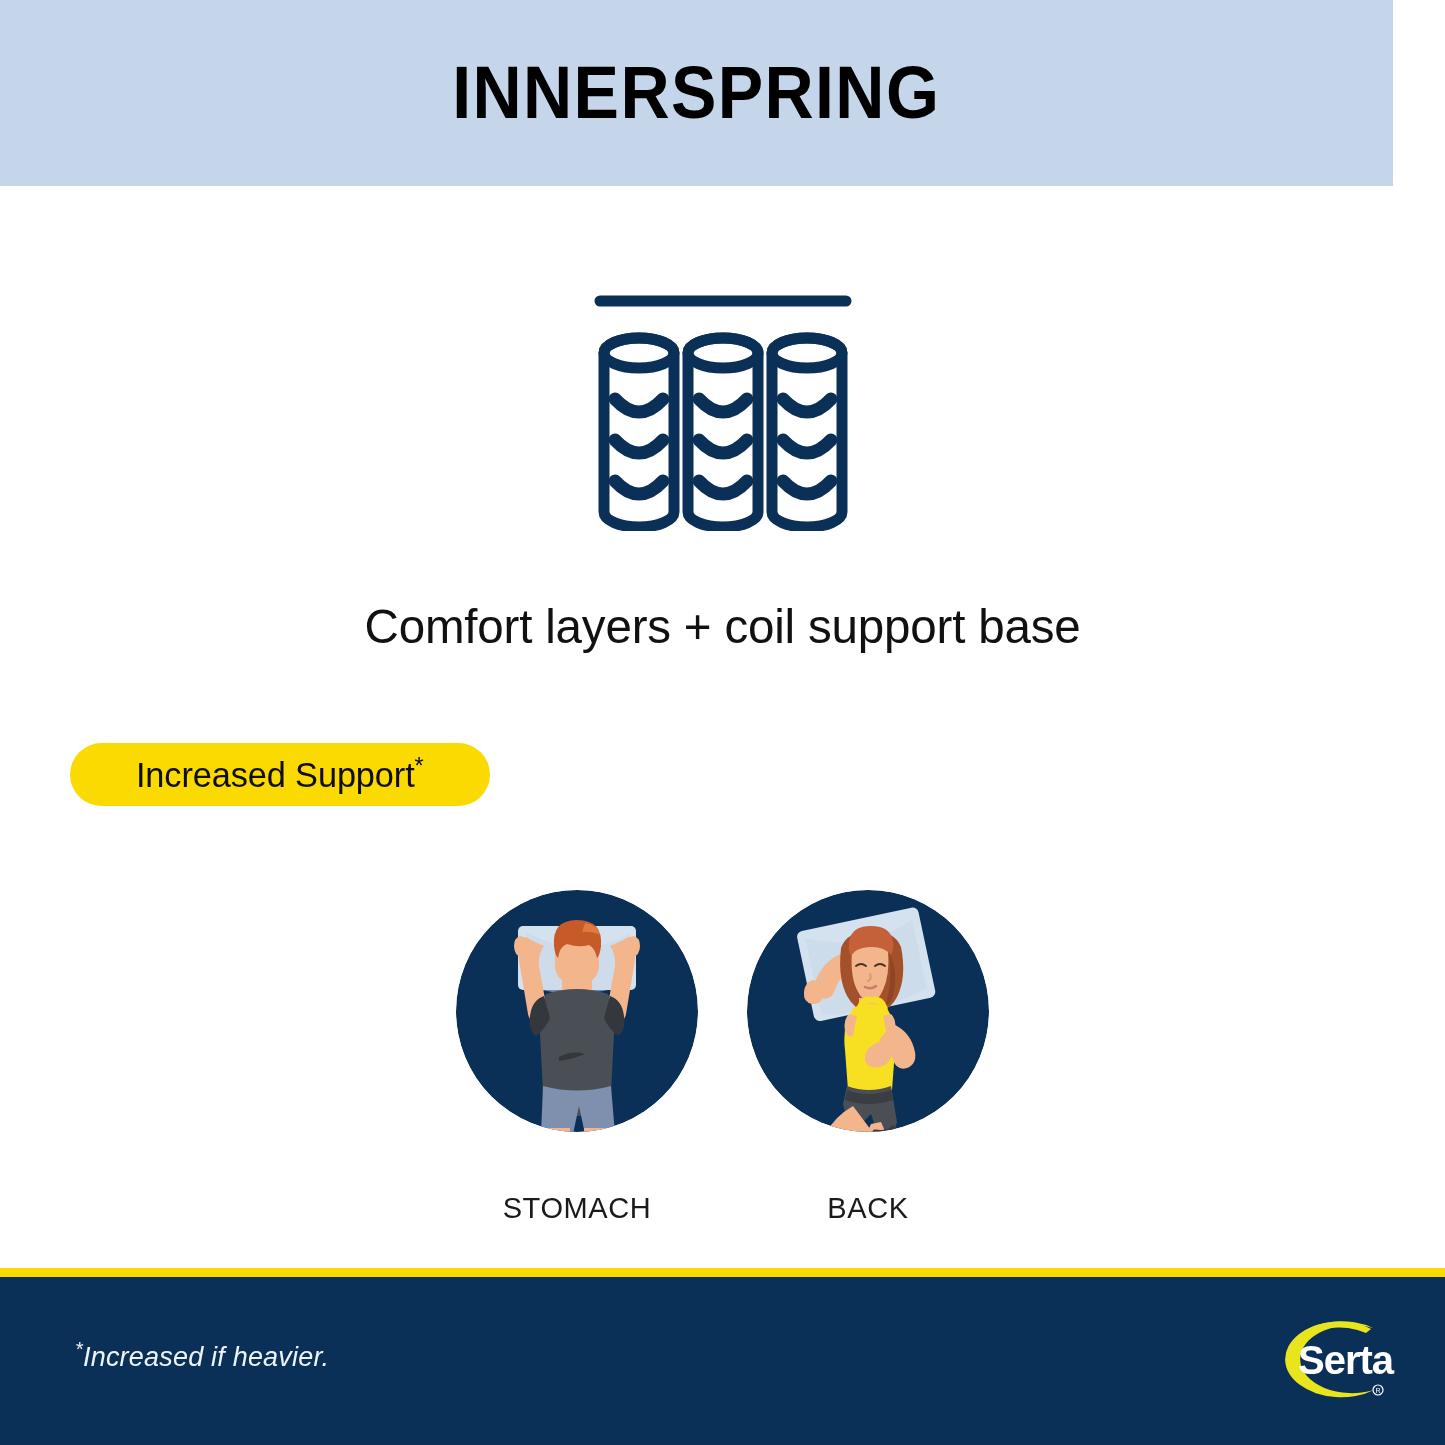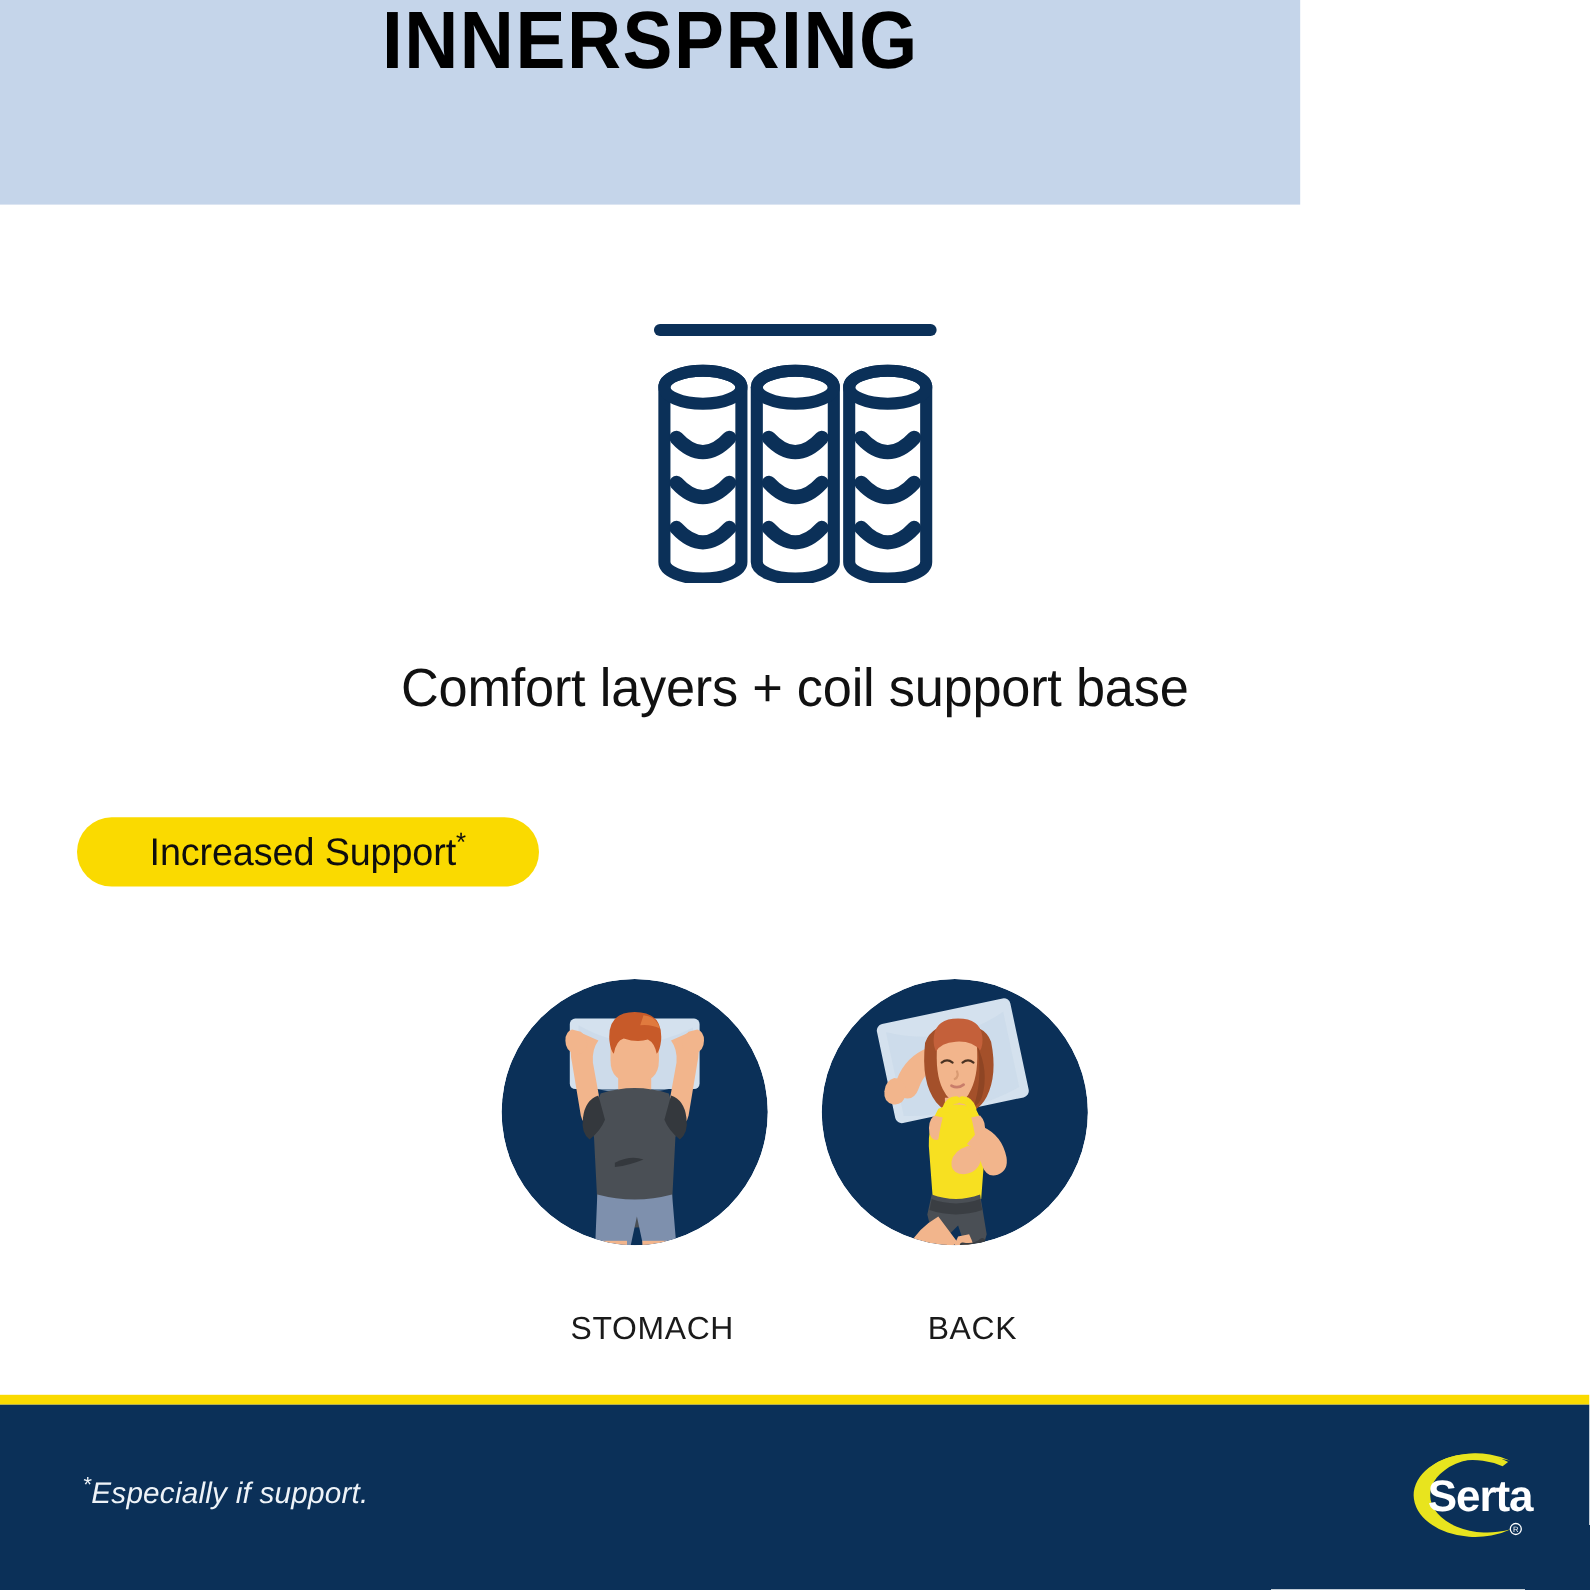--- a/index.html
+++ b/index.html
@@ -8,23 +8,23 @@
   body {
     width:1445px; height:1445px;
     font-family:"Liberation Sans", sans-serif;
     position:relative;
     overflow:hidden;
   }
 
   
   .header-band{
     position:absolute; left:0; top:0;
-    width:1182px; height:186px;
+    width:1393px; height:186px;
     background:#c5d5ea;
-    display:flex; align-items:flex-start; justify-content:center;
+    display:flex; align-items:center; justify-content:center;
   }
   .page-title{
     font-family:"Liberation Sans Narrow","Liberation Sans",sans-serif;
     font-size:74px;
     font-weight:700;
     letter-spacing:1.5px;
     color:#000000;
     transform:scaleX(0.92);
     line-height:1;
     white-space:nowrap;
@@ -90,21 +90,21 @@
   }
   .sleeper{
     position:absolute;
     width:242px; height:242px;
   }
   .sleeper-stomach{ left:456px; top:10px; }
   .sleeper-back{ left:747px; top:10px; }
   .sleeper svg{ display:block; border-radius:50%; }
 
   .sleeper-labels{
-    position:absolute; left:16px; top:1192px;
+    position:absolute; left:0; top:1192px;
     width:1174px; height:40px;
   }
   .sleeper-label{
     position:absolute;
     text-align:center;
     font-family:"Liberation Sans","Liberation Sans",sans-serif;
     font-size:29px;
     font-weight:400;
     letter-spacing:0.6px;
     color:#1a1a1a;
@@ -304,21 +304,21 @@
 </div>
 
 <div class="sleeper-labels">
   <div class="sleeper-label label-stomach">STOMACH</div>
   <div class="sleeper-label label-back">BACK</div>
 </div>
 
 <div class="footer-stripe"></div>
 <div class="footer-band"></div>
 
-<div class="footnote"><sup>*</sup><span>Especially if support.</span></div>
+<div class="footnote"><sup>*</sup><span>Increased if heavier.</span></div>
 
 <div class="brand-logo">
   <svg width="125" height="110" viewBox="0 0 125 110" xmlns="http://www.w3.org/2000/svg">
 
     <path d="M103 22 A52 34 0 1 0 104 84 A56 38 0 1 1 103 22 Z" fill="#e8e41e"></path>
     <path d="M24 34 A50 32 0 0 1 101 23 l-5 4 A46 29 0 0 0 28 37 Z" fill="#e8e41e"></path>
 
     <text x="28" y="68" font-family="Liberation Sans, sans-serif" font-size="40" font-weight="700" fill="#ffffff" letter-spacing="-1">Serta</text>
 
     <circle cx="108" cy="84" r="5" fill="none" stroke="#ffffff" stroke-width="1.2"></circle>

